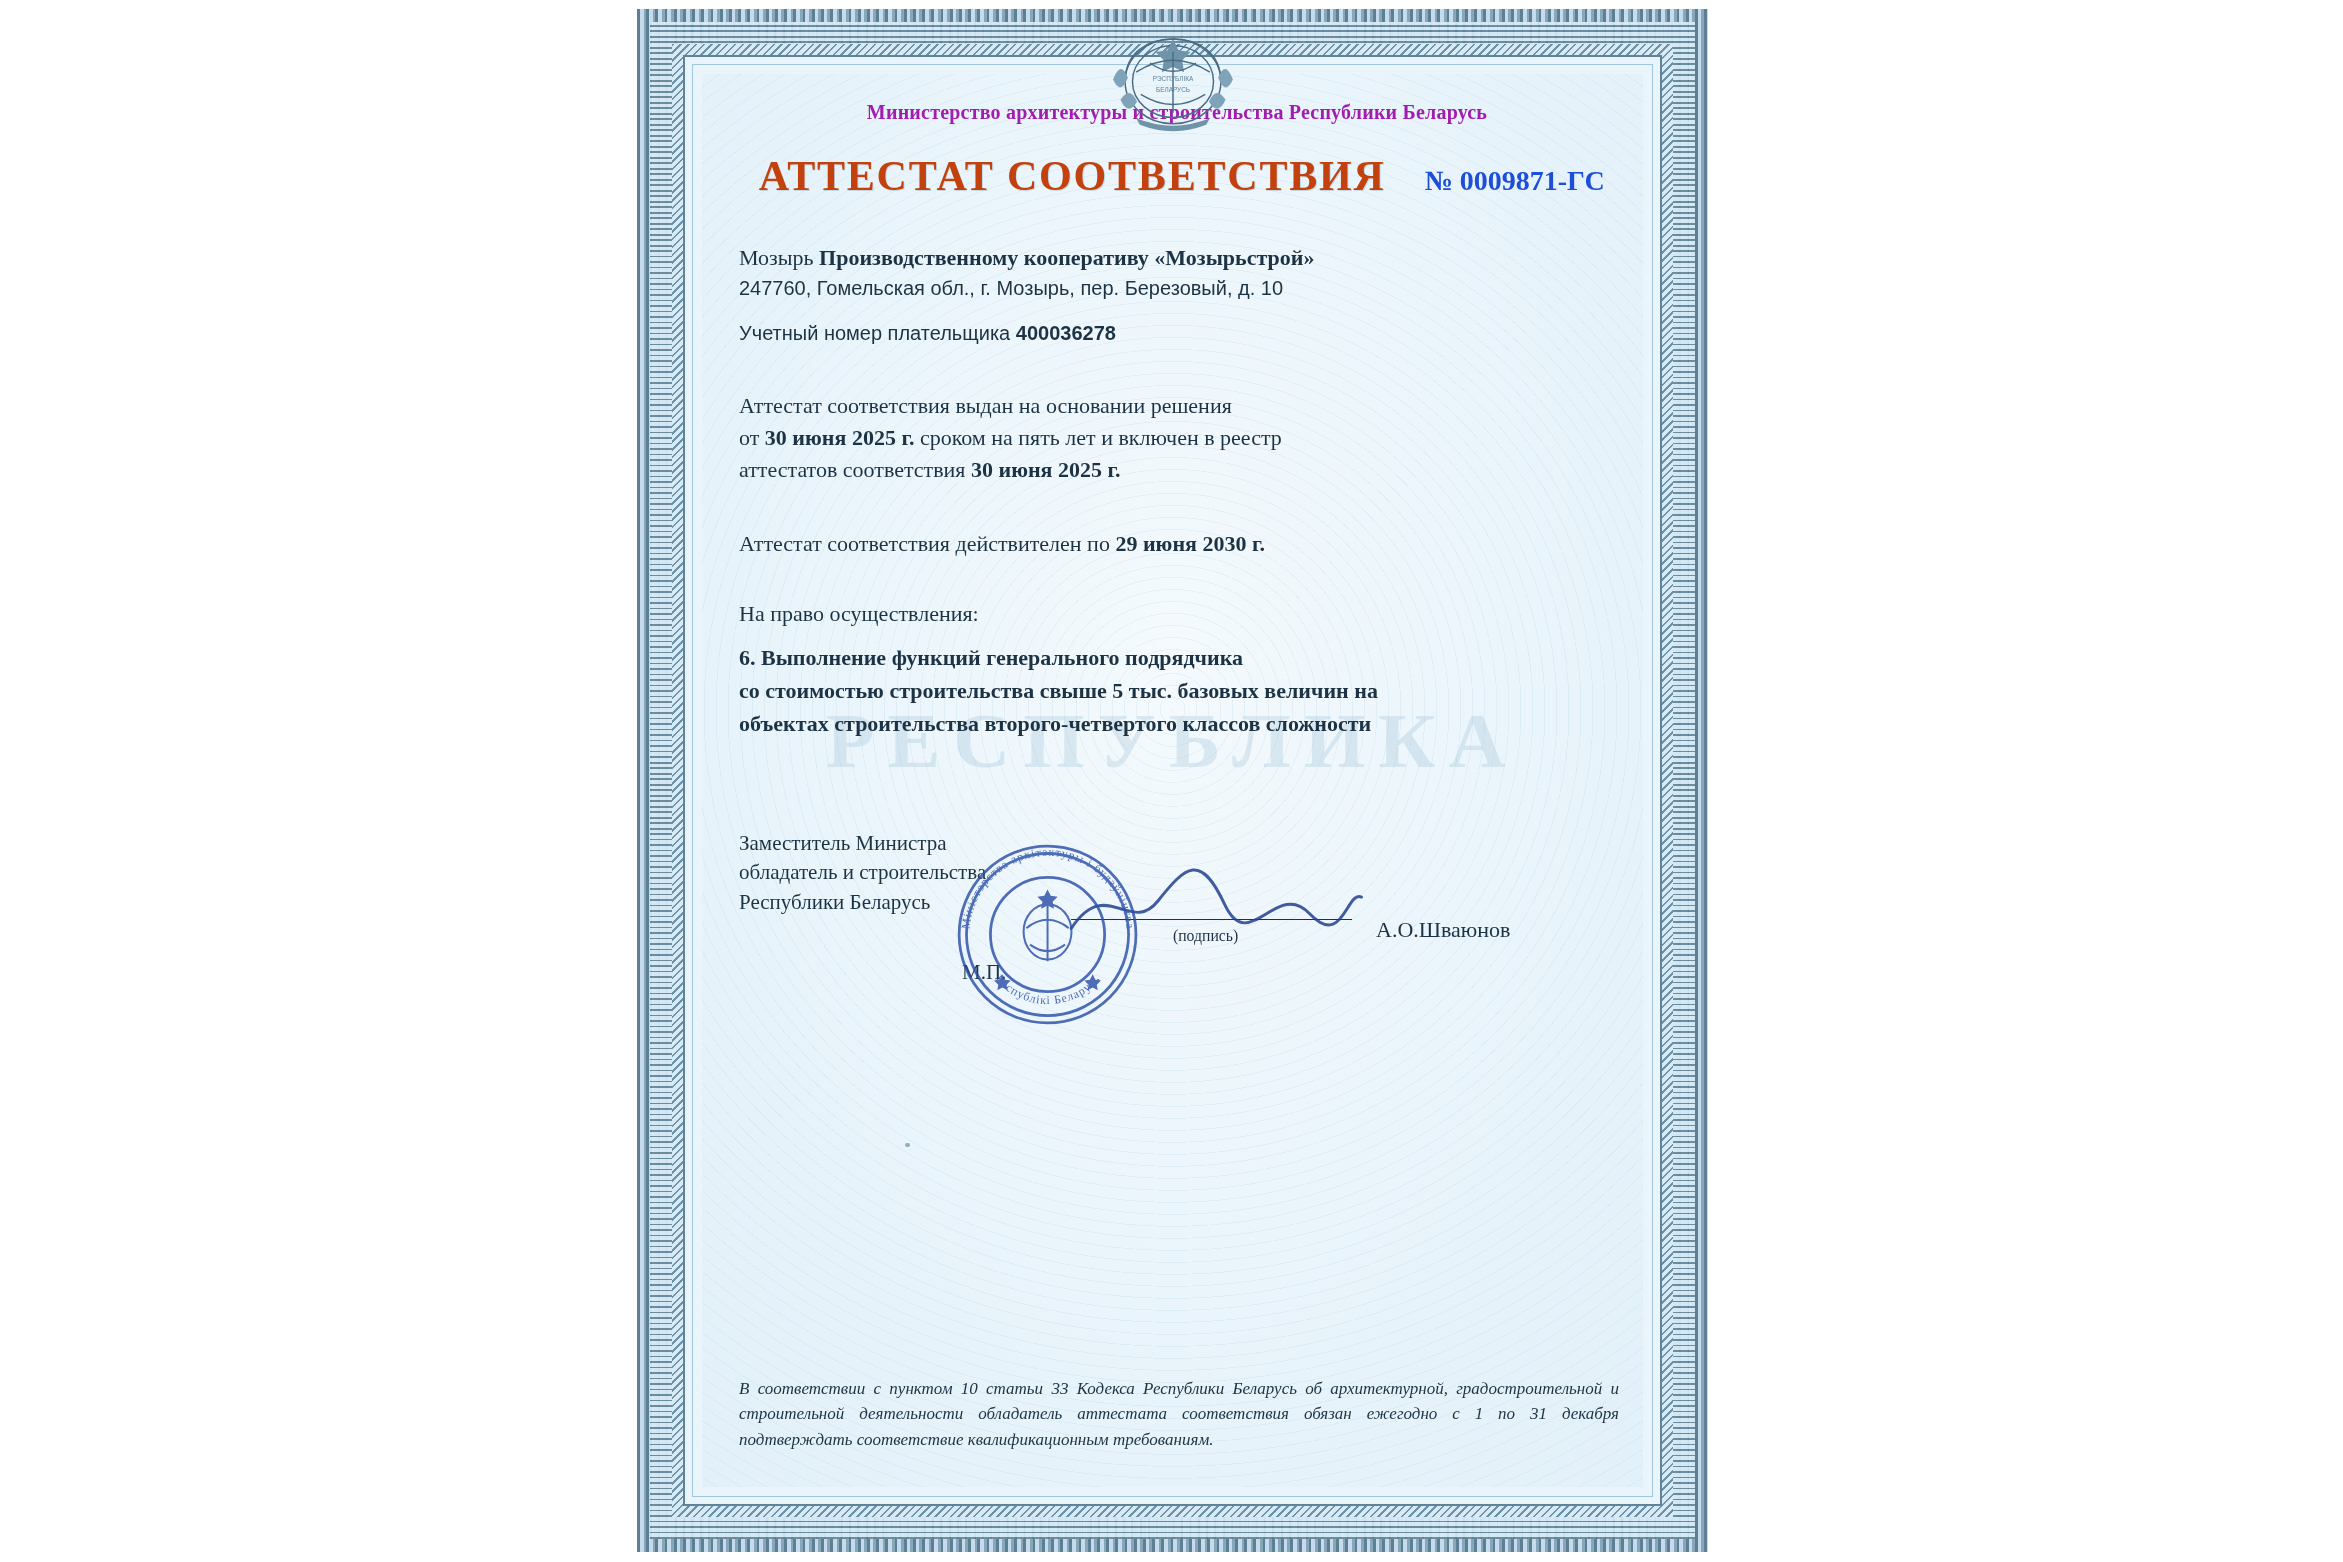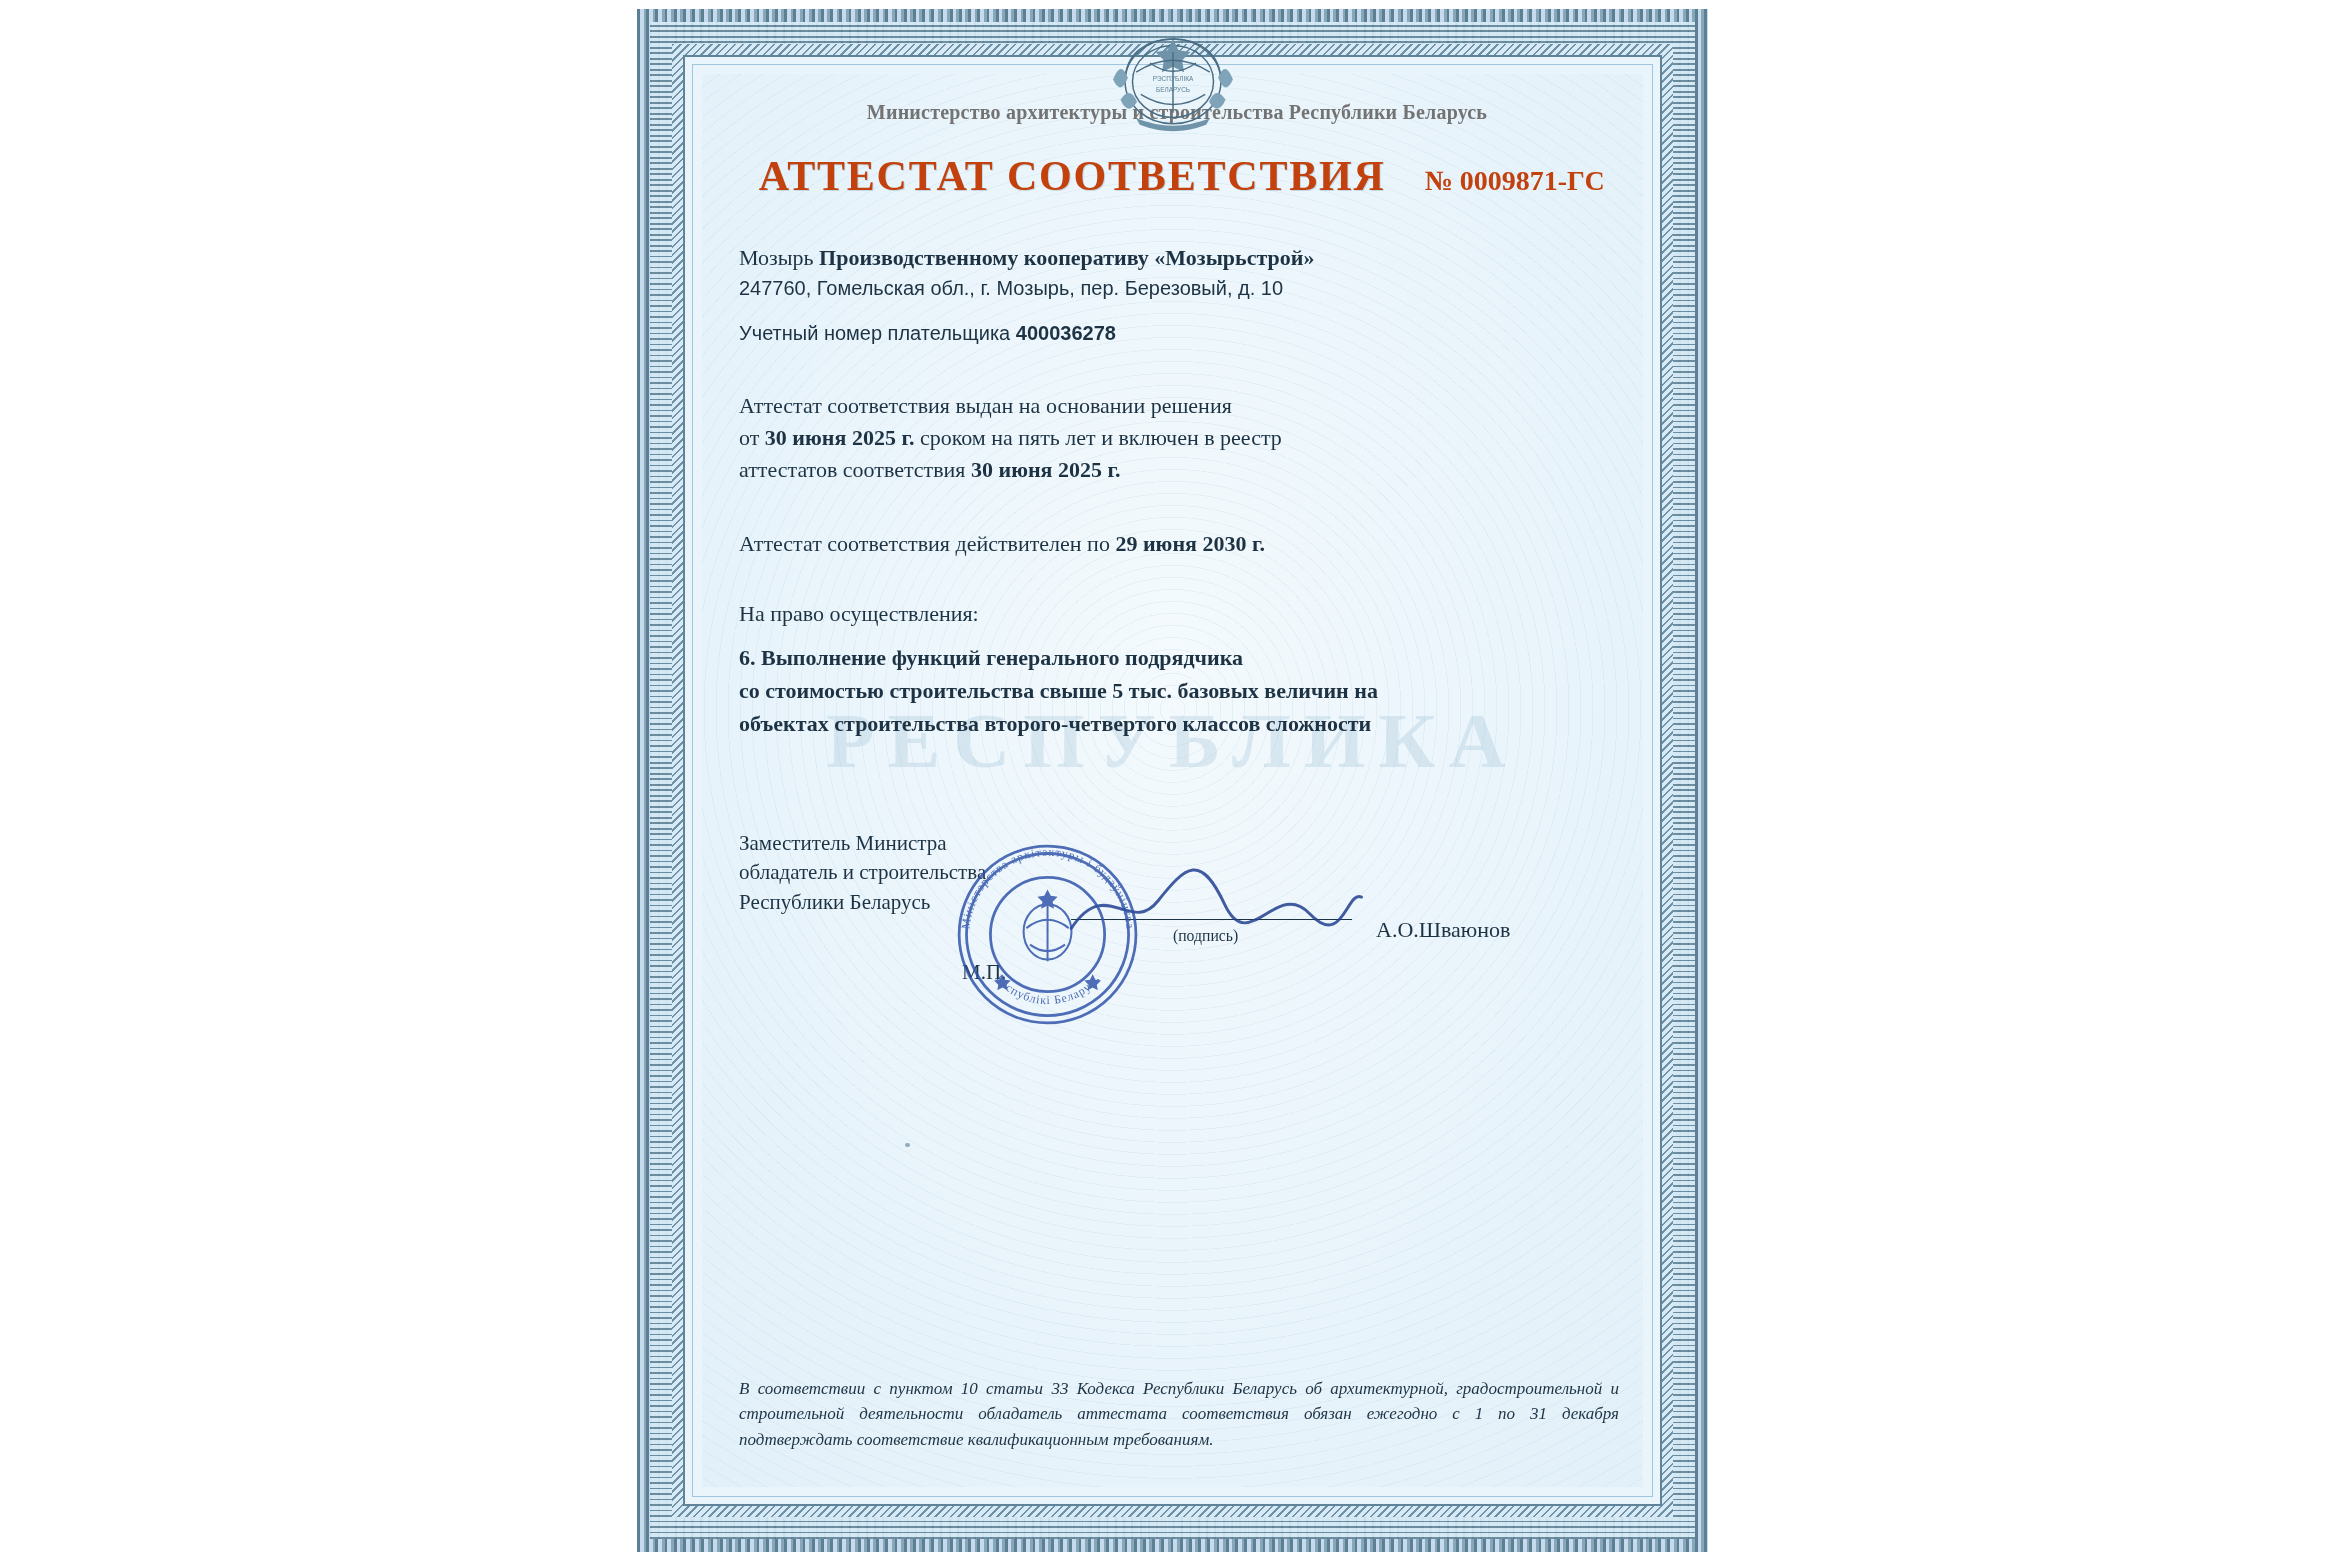--- a/index.html
+++ b/index.html
@@ -122,21 +122,21 @@
     left: 102px;
     right: 65px;
     top: 92px;
     color: #1d3344;
   }
 
   .ministry {
     text-align: center;
     font-size: 20px;
     font-weight: bold;
-    color: #737373;
+    color: #a21caf;
     letter-spacing: 0.2px;
     margin-left: -28px;
   }
 
   .title-row {
     display: flex;
     align-items: baseline;
     justify-content: center;
     margin-top: 28px;
     margin-left: -18.5px;
@@ -145,21 +145,21 @@
     font-size: 42px;
     font-weight: bold;
     letter-spacing: 1.8px;
     color: #c2410c;
     text-shadow: 0.9px 0.9px 0 #c3d8e6;
   }
   .number {
     font-size: 28px;
     font-weight: bold;
     margin-left: 39px;
-    color: #c2410c;
+    color: #1d4ed8;
   }
 
   .block {
     margin-top: 42px;
     font-size: 22px;
     line-height: 1.45;
   }
   .block.tight { margin-top: 16px; }
   .line { white-space: nowrap; }
   b { font-weight: bold; }

